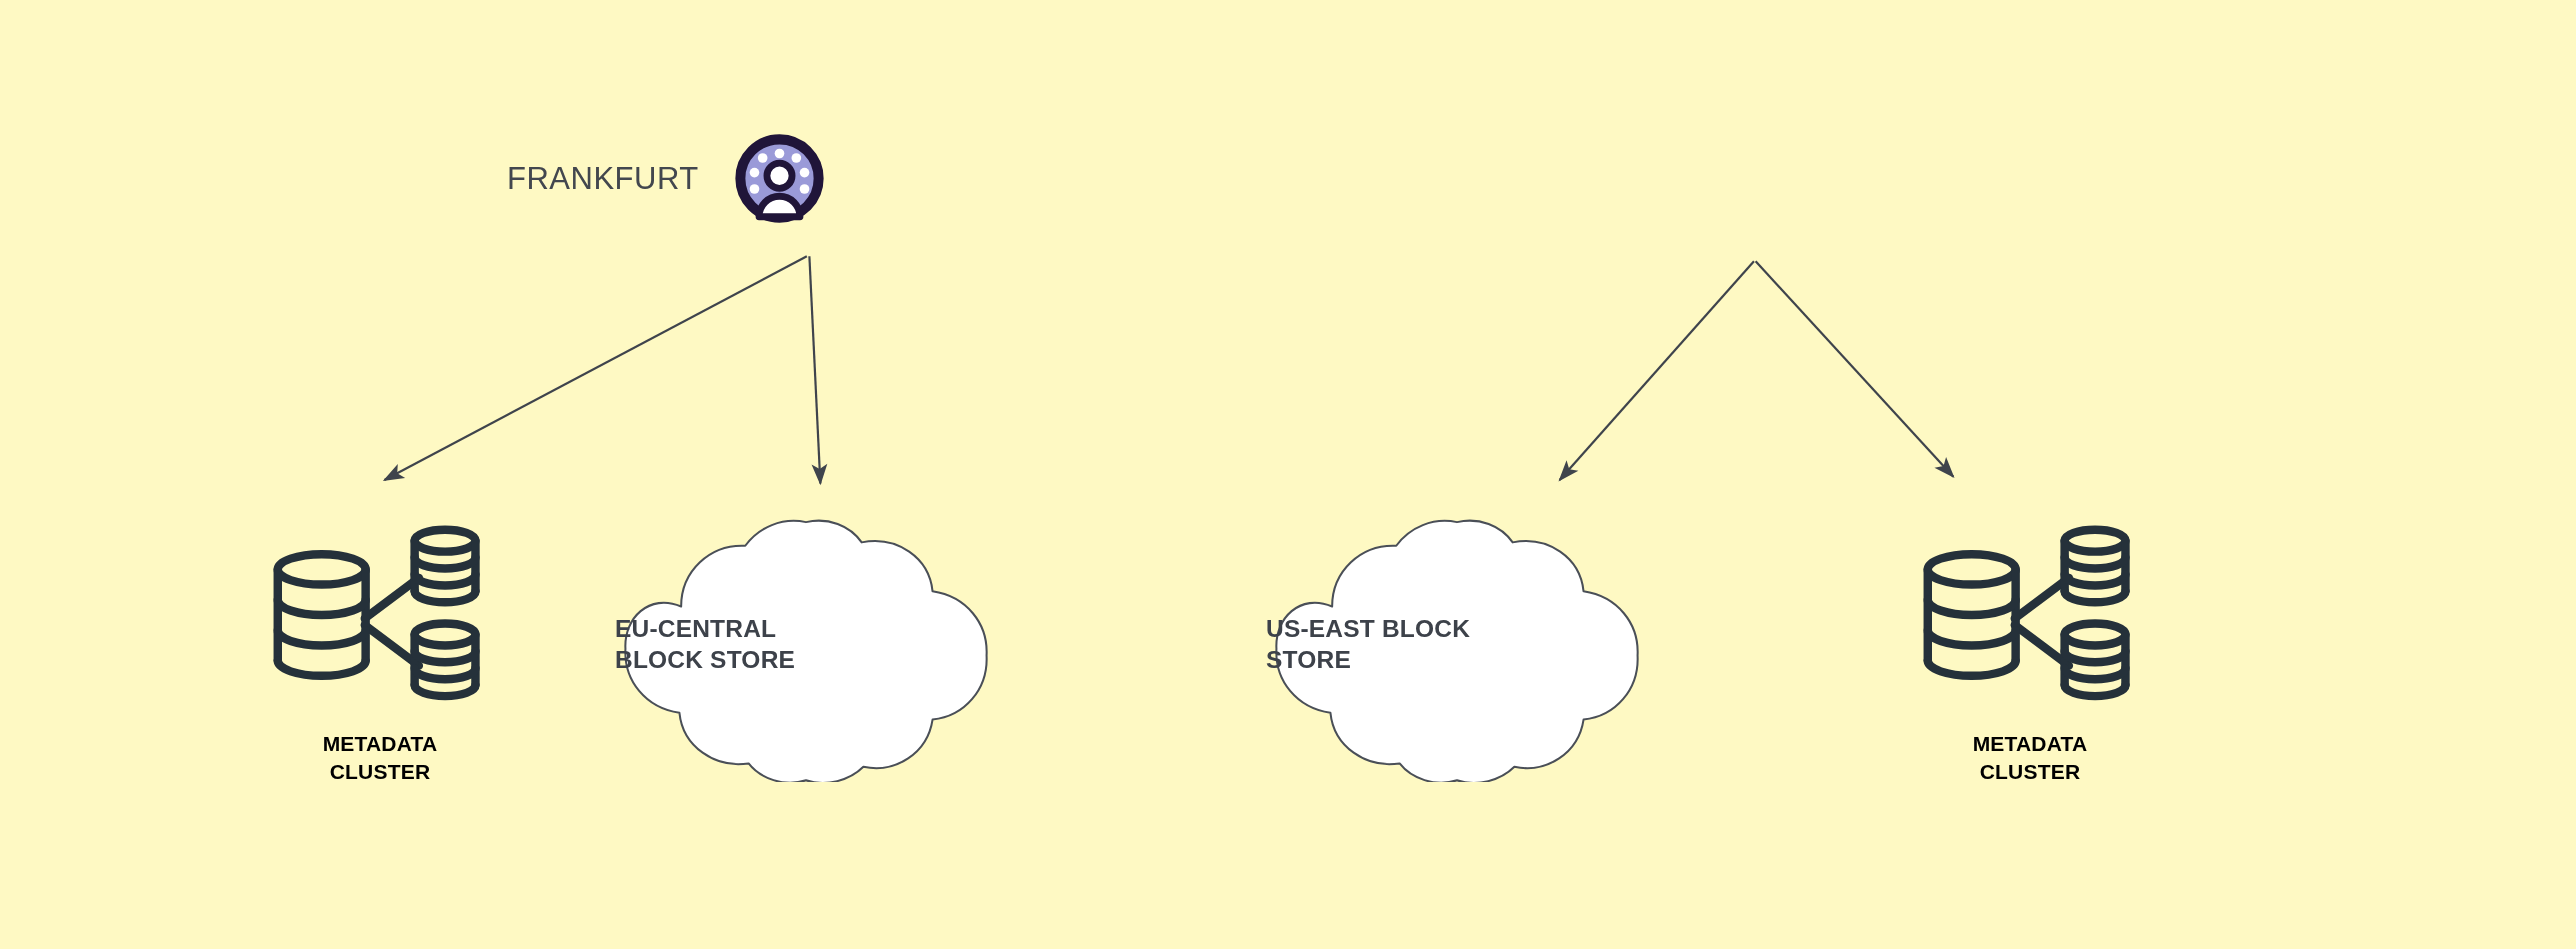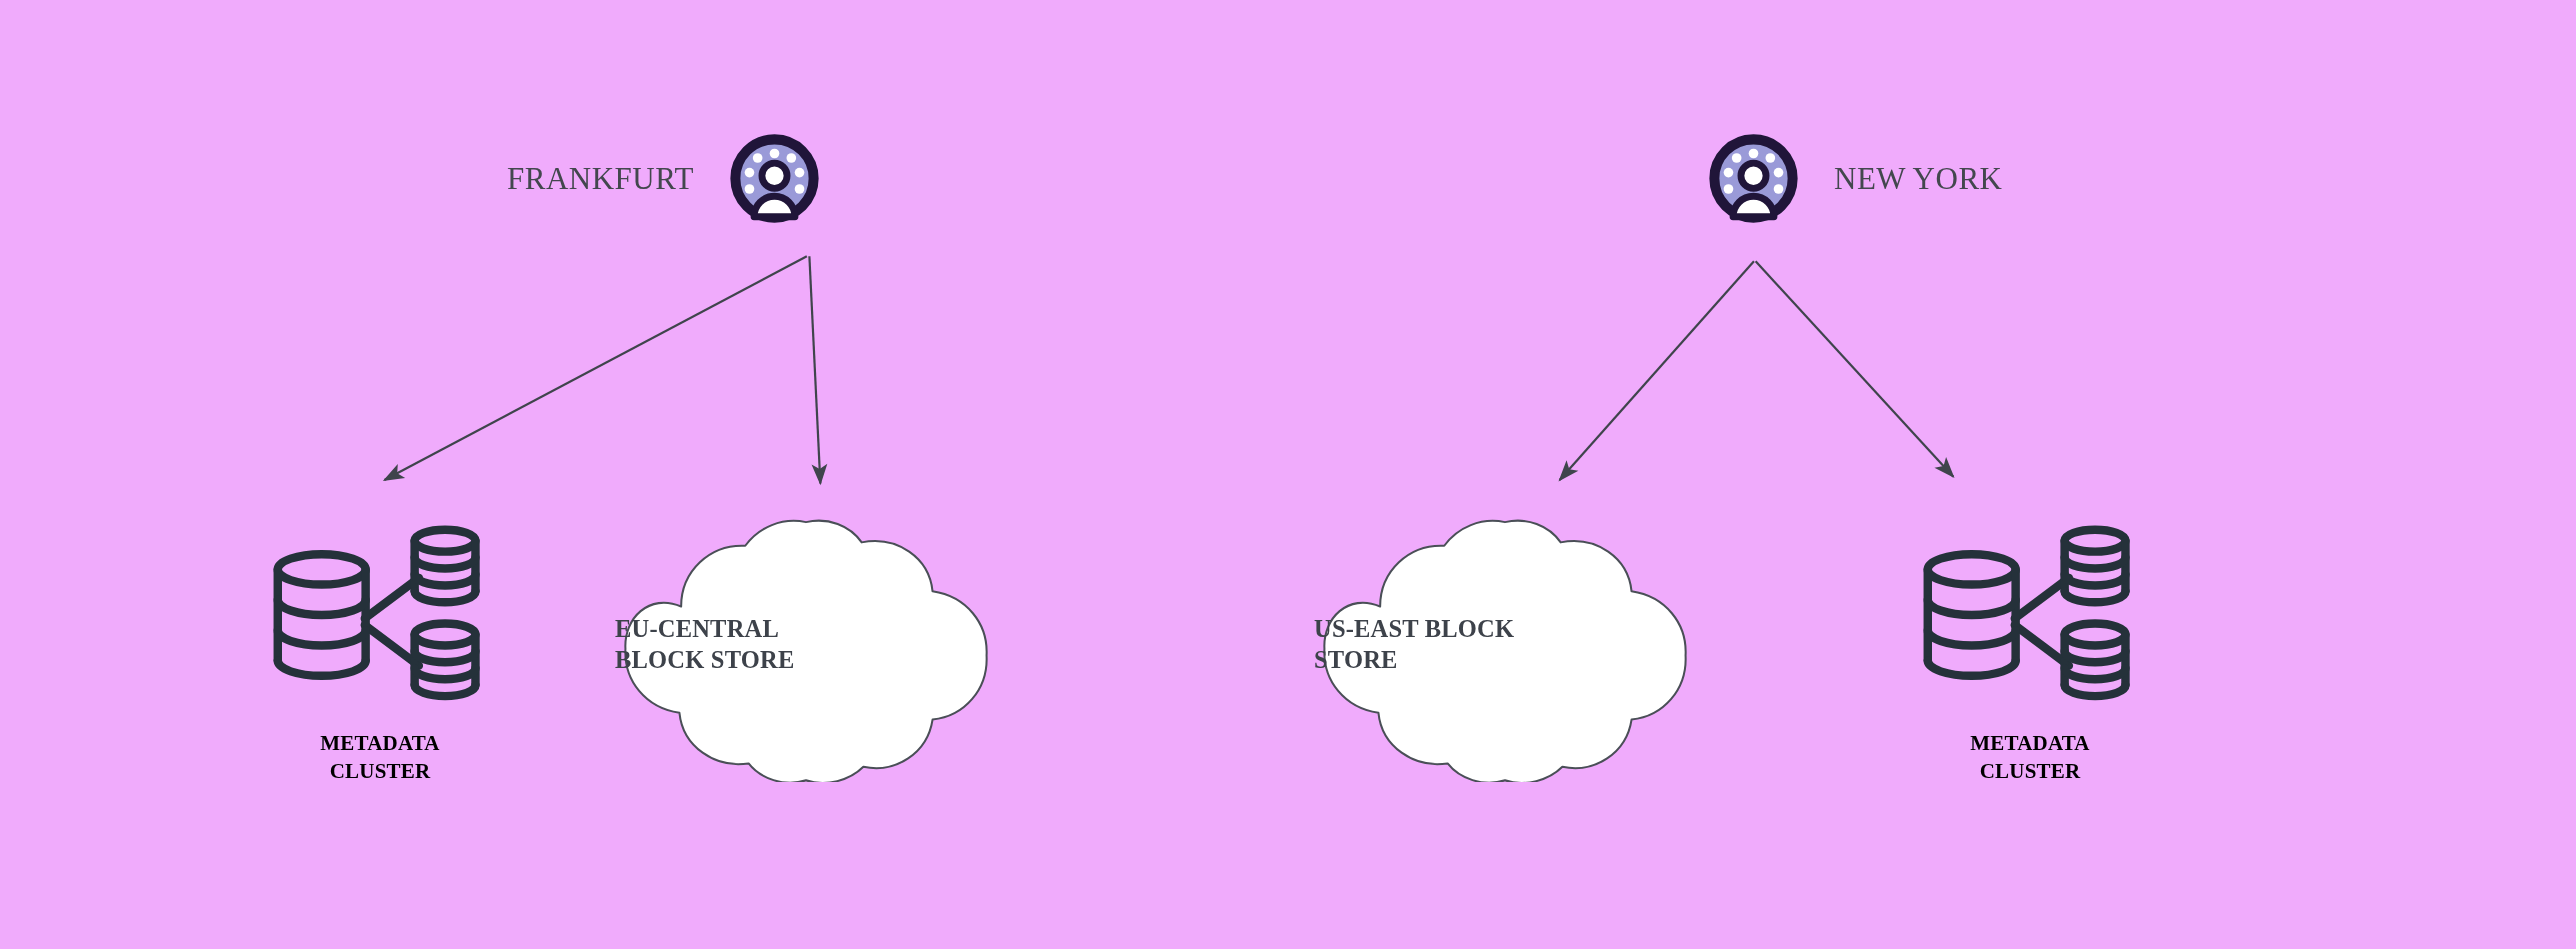--- a/index.html
+++ b/index.html
@@ -9,23 +9,22 @@
     background: #ffffff;
   }
   body {
     font-family: "Liberation Sans", sans-serif;
     -webkit-font-smoothing: antialiased;
   }
   #canvas {
     position: relative;
     width: 2576px;
     height: 950px;
-    background: #f0abfc;
+    background: #fef9c3;
     overflow: hidden;
-    font-family: Liberation Serif, serif;
   }
   
   #edges {
     position: absolute;
     left: 0;
     top: 0;
     width: 2576px;
     height: 950px;
     pointer-events: none;
   }
@@ -170,37 +169,22 @@
                C278,318 250,326 226,318
                C200,326 172,316 158,298
                C118,304 80,278 76,238
                C36,232 10,200 12,162
                C10,126 40,96 78,112 Z" fill="#ffffff" stroke="#4a4f57" stroke-width="2.4" stroke-linejoin="round"></path>
     </svg>
     <div class="cloud-label" style="top:101px;">EU-CENTRAL
 BLOCK STORE</div>
   </div>
 
-  <div class="region-header" style="left:1708px; top:133px;">
-    <svg class="region-avatar" viewBox="0 0 100 100" xmlns="http://www.w3.org/2000/svg">
-      <circle cx="50" cy="50" r="43" fill="#9a9ad8" stroke="#201539" stroke-width="11"></circle>
-      <circle cx="50" cy="22.5" r="5.3" fill="#ffffff"></circle>
-      <circle cx="68.5" cy="27.5" r="5.3" fill="#ffffff"></circle>
-      <circle cx="31.5" cy="27.5" r="5.3" fill="#ffffff"></circle>
-      <circle cx="77.5" cy="43.5" r="5.3" fill="#ffffff"></circle>
-      <circle cx="22.5" cy="43.5" r="5.3" fill="#ffffff"></circle>
-      <circle cx="77.5" cy="61.5" r="5.3" fill="#ffffff"></circle>
-      <circle cx="22.5" cy="61.5" r="5.3" fill="#ffffff"></circle>
-      <circle cx="50" cy="47" r="13.8" fill="#ffffff" stroke="#201539" stroke-width="7.5"></circle>
-      <path d="M27.5,92 a22.5,22.5 0 0 1 45,0 z" fill="#ffffff" stroke="#201539" stroke-width="7.5" stroke-linejoin="round"></path>
-    </svg>
-    <span class="region-label">NEW YORK</span>
-  </div>
-
-  <div class="cloud-wrap" style="left:1314px; top:512px; width:382px; height:270px;">
+
+  <div class="cloud-wrap" style="left:1266px; top:512px; width:382px; height:270px;">
     <svg class="cloud-svg" width="382" height="270" viewBox="0 0 452 320" xmlns="http://www.w3.org/2000/svg">
       <path d="M78,112
                C78,70 112,38 154,40
                C170,18 198,6 226,12
                C252,6 278,16 292,36
                C334,28 372,54 376,94
                C416,100 442,132 440,170
                C442,210 414,242 376,246
                C370,286 332,310 294,302
                C278,318 250,326 226,318

